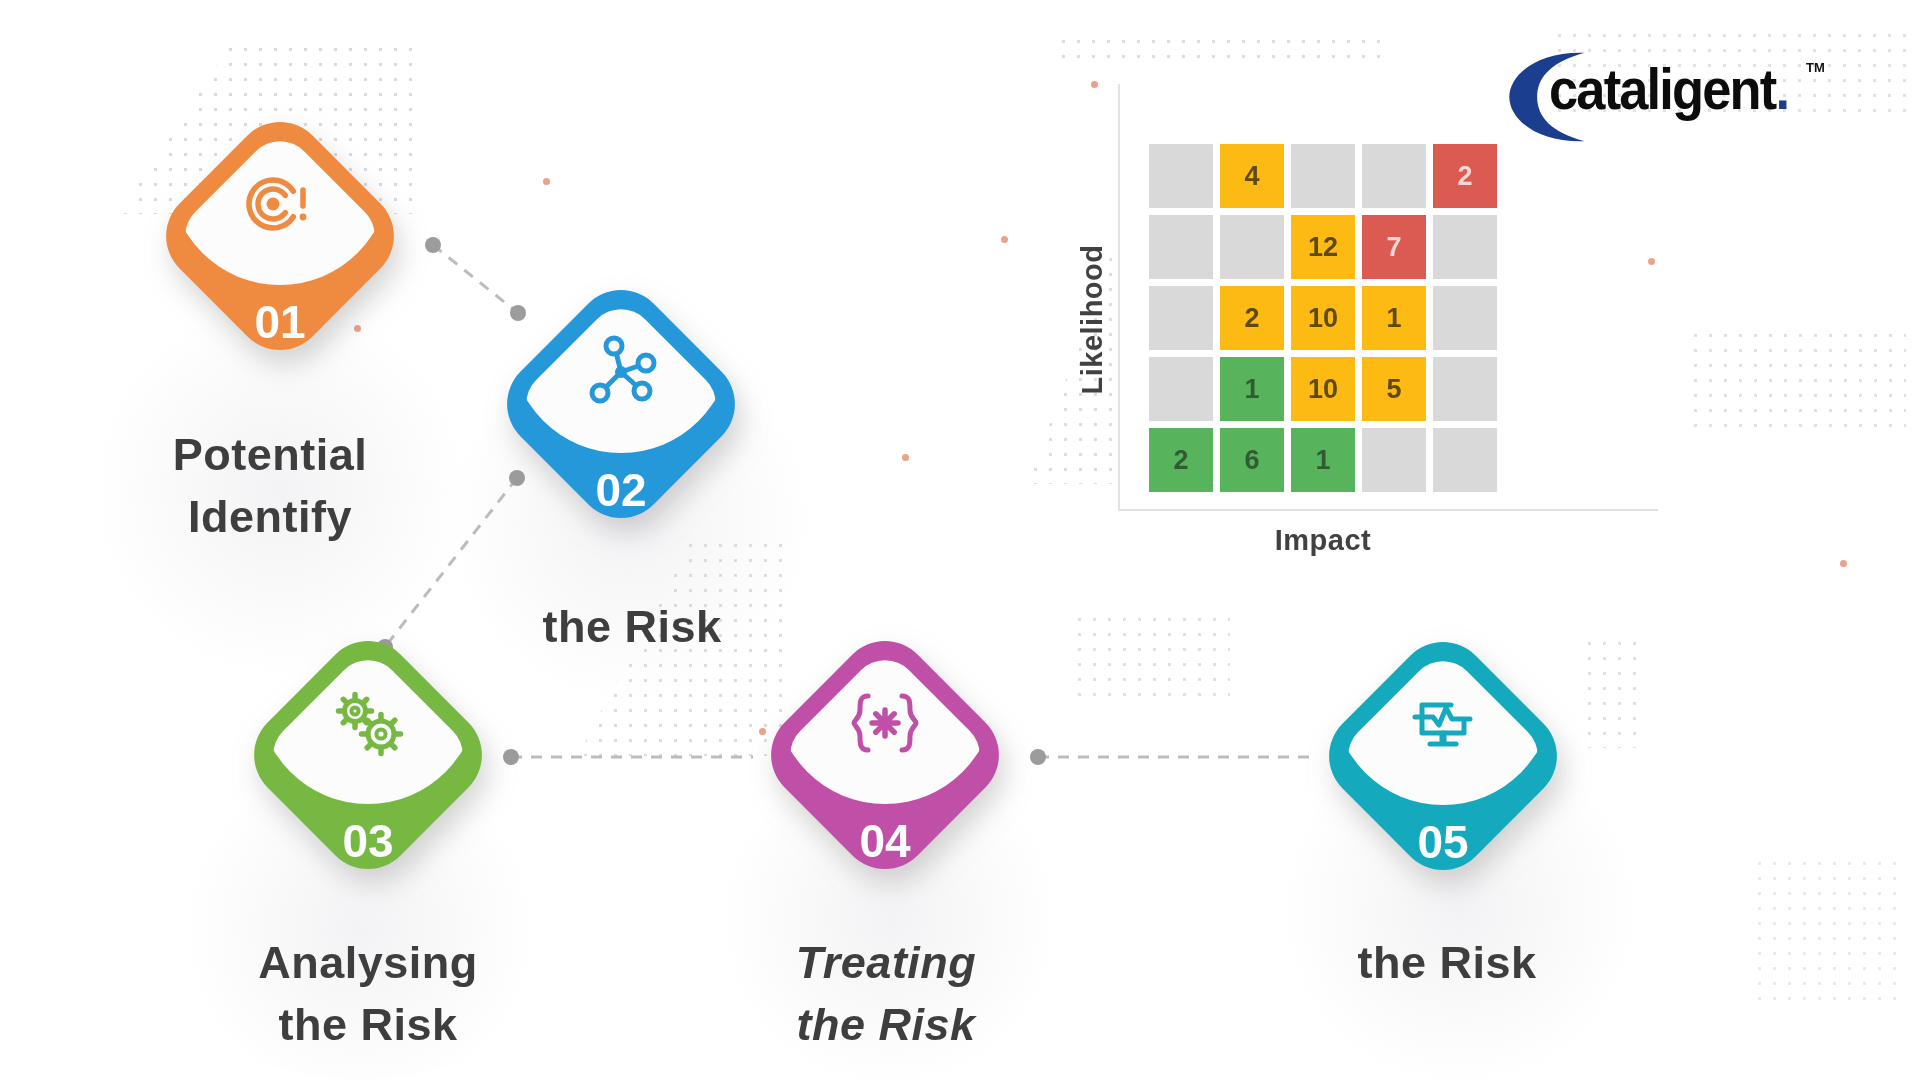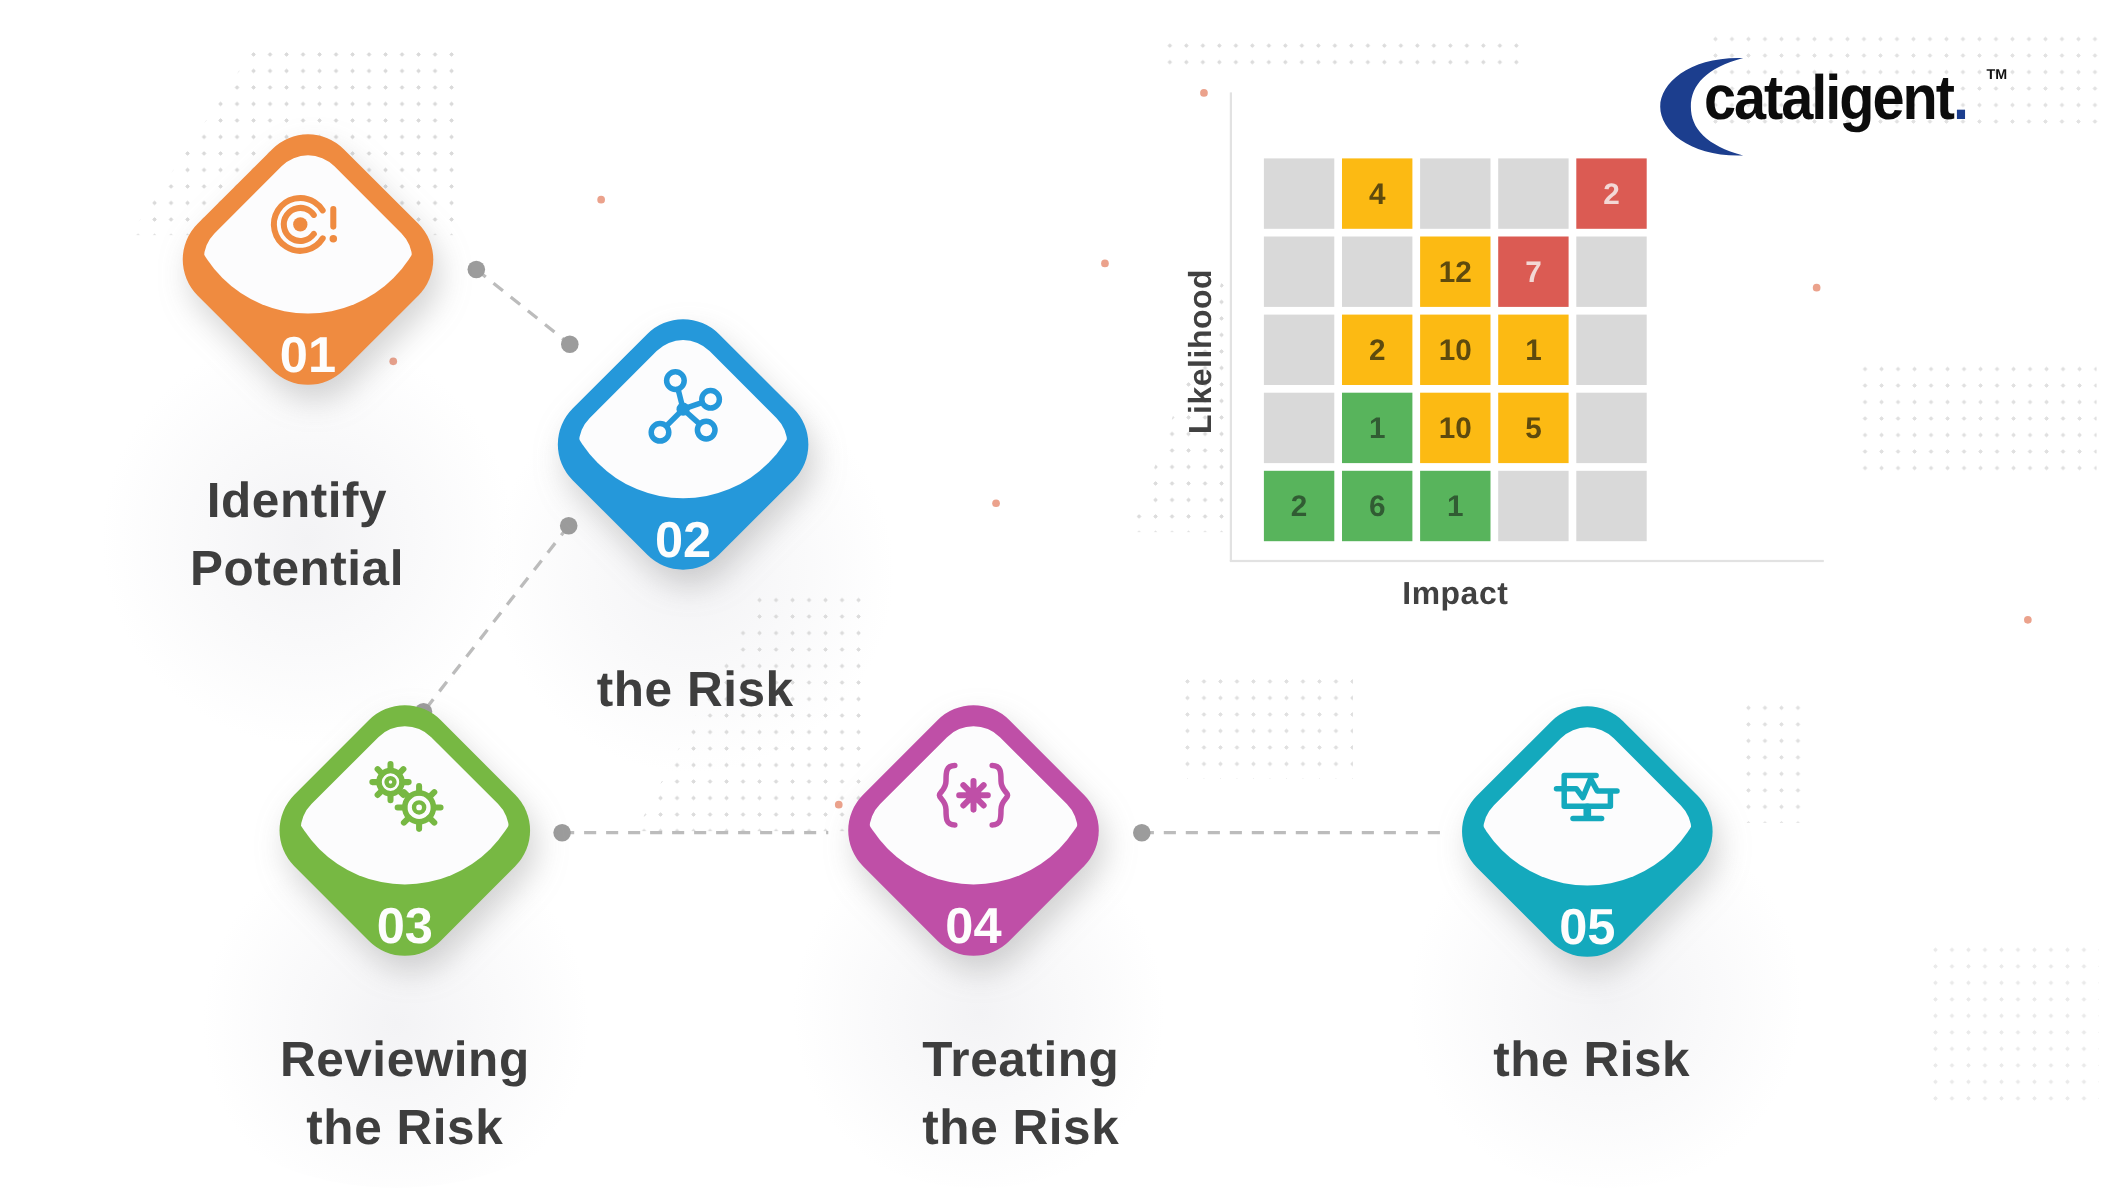--- a/index.html
+++ b/index.html
@@ -239,31 +239,31 @@
         <path d="M 8 -19 L -21 -19 L -21 9 L 21 9 L 21 -2"></path>
         <path d="M -28 -7 L -10 -7 L -4 1 L 3 -16 L 9 -5 L 27 -5"></path>
         <path stroke-width="7" d="M 0 10 L 0 17"></path>
         <path d="M -13 20 L 13 20"></path>
       </g>
       <text x="136" y="238" class="dnum">05</text>
     </svg>
   </div>
 
   <div class="step-label" style="left:90px;top:424px;width:360px;">
+    <div>Potential</div>
     <div>Identify</div>
-    <div>Potential</div>
   </div>
   <div class="step-label" style="left:452px;top:596px;width:360px;">
     <div>the Risk</div>
   </div>
   <div class="step-label" style="left:188px;top:932px;width:360px;">
-    <div>Reviewing</div>
-    <div>the Risk</div>
-  </div>
-  <div class="step-label" style="left:748px;top:932px;width:360px;">
+    <div>Analysing</div>
+    <div>the Risk</div>
+  </div>
+  <div class="step-label" style="left:706px;top:932px;width:360px;font-style:italic;">
     <div>Treating</div>
     <div>the Risk</div>
   </div>
   <div class="step-label" style="left:1147px;top:932px;width:600px;">
     <div>the Risk</div>
   </div>
 
 </div>
 
 </body></html>

